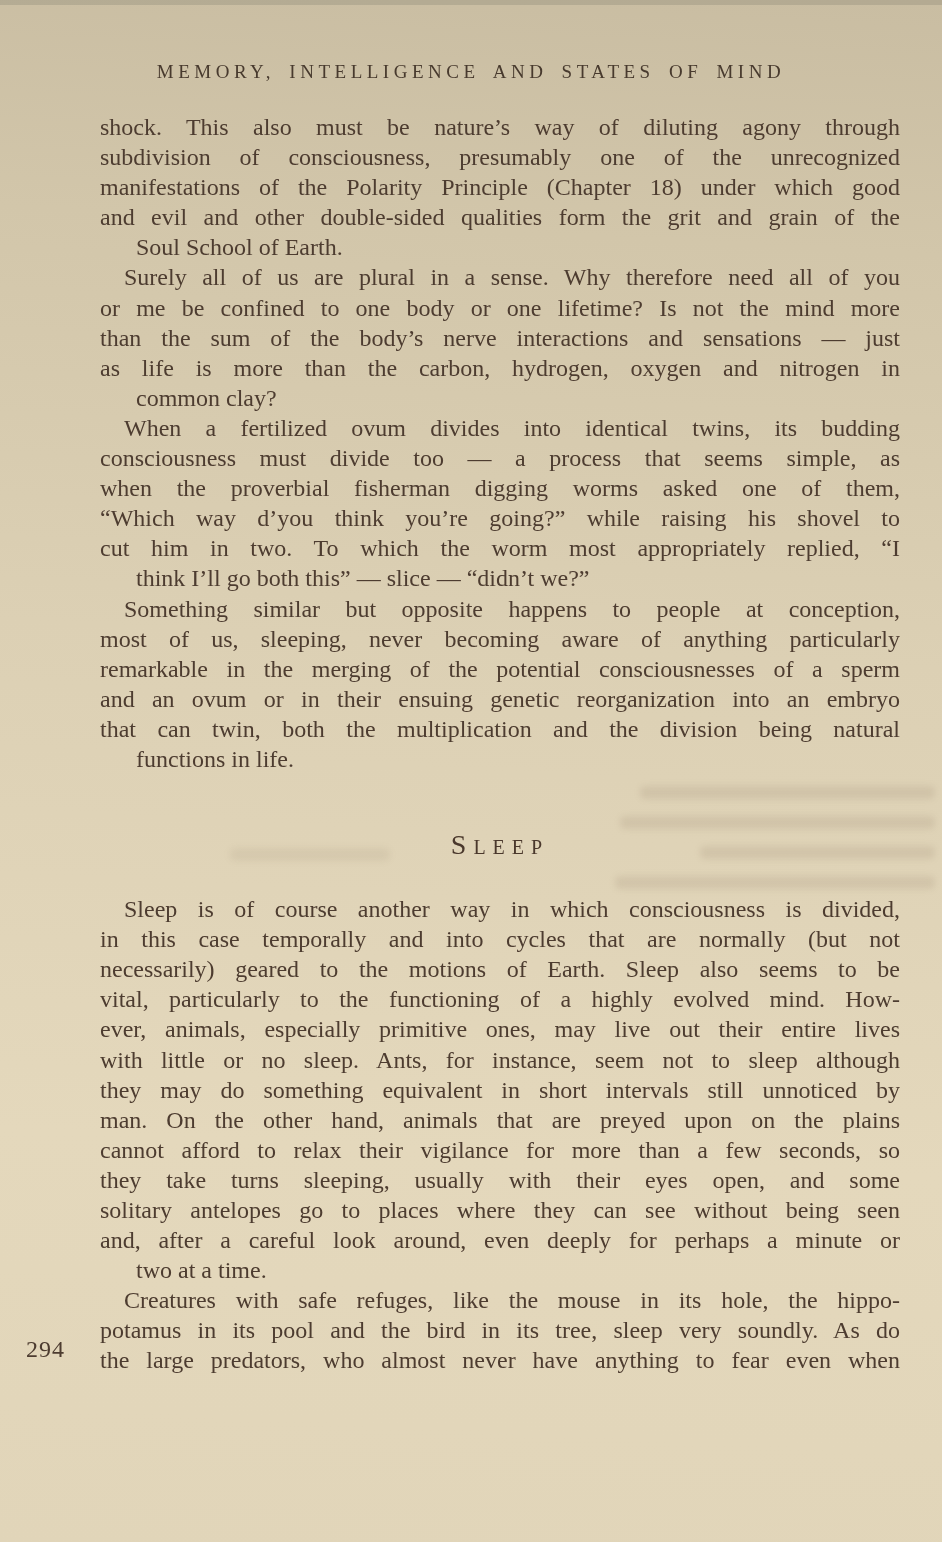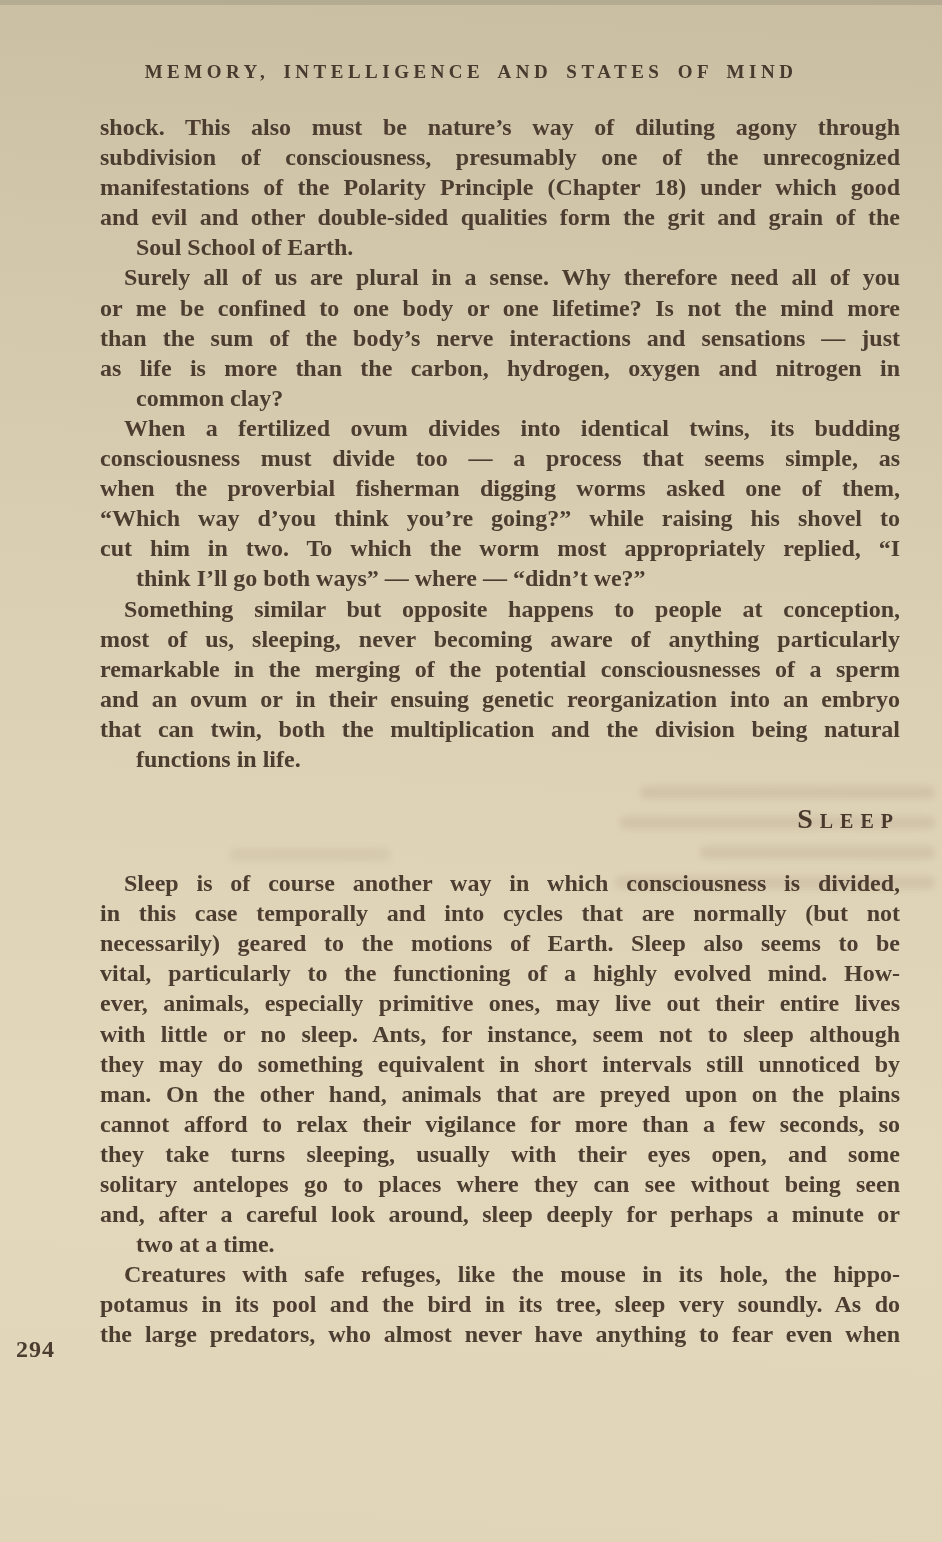--- a/index.html
+++ b/index.html
@@ -8,21 +8,20 @@
     --paper-mid:#dcd0b4;
     --paper-bottom:#e4d8bc;
   }
   html,body{margin:0;padding:0;}
   body{width:942px;height:1542px;}
   .page{
     position:relative;width:942px;height:1542px;overflow:hidden;
     background:linear-gradient(183deg,var(--paper-top) 0%,#d2c6aa 16%,var(--paper-mid) 42%,var(--paper-bottom) 74%,#e1d5b9 100%);
     font-family:"Liberation Serif","DejaVu Serif",serif;
     color:var(--ink);
-    font-weight:bold;
   }
   .page::before{ 
     content:"";position:absolute;top:0;left:0;right:0;height:5px;
     background:rgba(105,105,92,0.22);pointer-events:none;
   }
   .running-header{
     position:absolute;top:61px;left:0;width:942px;
     text-align:center;font-size:19px;letter-spacing:4.5px;word-spacing:5px;
     color:#483a2e;
   }
@@ -35,29 +34,29 @@
     -moz-text-align-last:justify;
     text-align-last:justify;
   }
   .line.indent{padding-left:24px;}
   .line.end{
     -moz-text-align-last:left;
     text-align-last:left;
     margin-left:36px;
   }
   .section-heading{
-    margin-top:31px;margin-bottom:35px;
-    text-align:right;
+    margin-top:57px;margin-bottom:35px;
+    text-align:center;
     font-variant:small-caps;
     font-size:28px;line-height:28px;
     letter-spacing:7px;
     color:#4a382c;
   }
   .page-number{
-    position:absolute;left:16px;top:1336px;
+    position:absolute;left:26px;top:1336px;
     font-size:24px;letter-spacing:1px;
   }
   
   .ghost{
     position:absolute;height:13px;border-radius:6px;
     background:rgba(125,104,74,0.13);filter:blur(3px);
     pointer-events:none;
   }
   .g1{left:640px;top:786px;width:295px;}
   .g2{left:620px;top:816px;width:315px;}
@@ -93,21 +92,21 @@
           <div class="line">than the sum of the body’s nerve interactions and sensations — just</div>
           <div class="line">as life is more than the carbon, hydrogen, oxygen and nitrogen in</div>
           <div class="line end">common clay?</div>
         </div>
         <div>
           <div class="line indent">When a fertilized ovum divides into identical twins, its budding</div>
           <div class="line">consciousness must divide too — a process that seems simple, as</div>
           <div class="line">when the proverbial fisherman digging worms asked one of them,</div>
           <div class="line">“Which way d’you think you’re going?” while raising his shovel to</div>
           <div class="line">cut him in two.  To which the worm most appropriately replied, “I</div>
-          <div class="line end">think I’ll go both ways” — where — “didn’t we?”</div>
+          <div class="line end">think I’ll go both this” — slice — “didn’t we?”</div>
         </div>
         <div>
           <div class="line indent">Something similar but opposite happens to people at conception,</div>
           <div class="line">most of us, sleeping, never becoming aware of anything particularly</div>
           <div class="line">remarkable in the merging of the potential consciousnesses of a sperm</div>
           <div class="line">and an ovum or in their ensuing genetic reorganization into an embryo</div>
           <div class="line">that can twin, both the multiplication and the division being natural</div>
           <div class="line end">functions in life.</div>
         </div>
       </div>
@@ -118,21 +117,21 @@
           <div class="line">in this case temporally and into cycles that are normally (but not</div>
           <div class="line">necessarily) geared to the motions of Earth.  Sleep also seems to be</div>
           <div class="line">vital, particularly to the functioning of a highly evolved mind.  How-</div>
           <div class="line">ever, animals, especially primitive ones, may live out their entire lives</div>
           <div class="line">with little or no sleep.  Ants, for instance, seem not to sleep although</div>
           <div class="line">they may do something equivalent in short intervals still unnoticed by</div>
           <div class="line">man.  On the other hand, animals that are preyed upon on the plains</div>
           <div class="line">cannot afford to relax their vigilance for more than a few seconds, so</div>
           <div class="line">they take turns sleeping, usually with their eyes open, and some</div>
           <div class="line">solitary antelopes go to places where they can see without being seen</div>
-          <div class="line">and, after a careful look around, sleep deeply for perhaps a minute or</div>
+          <div class="line">and, after a careful look around, even deeply for perhaps a minute or</div>
           <div class="line end">two at a time.</div>
         </div>
         <div>
           <div class="line indent">Creatures with safe refuges, like the mouse in its hole, the hippo-</div>
           <div class="line">potamus in its pool and the bird in its tree, sleep very soundly.  As do</div>
           <div class="line">the large predators, who almost never have anything to fear even when</div>
         </div>
       </div>
   </div>
 

